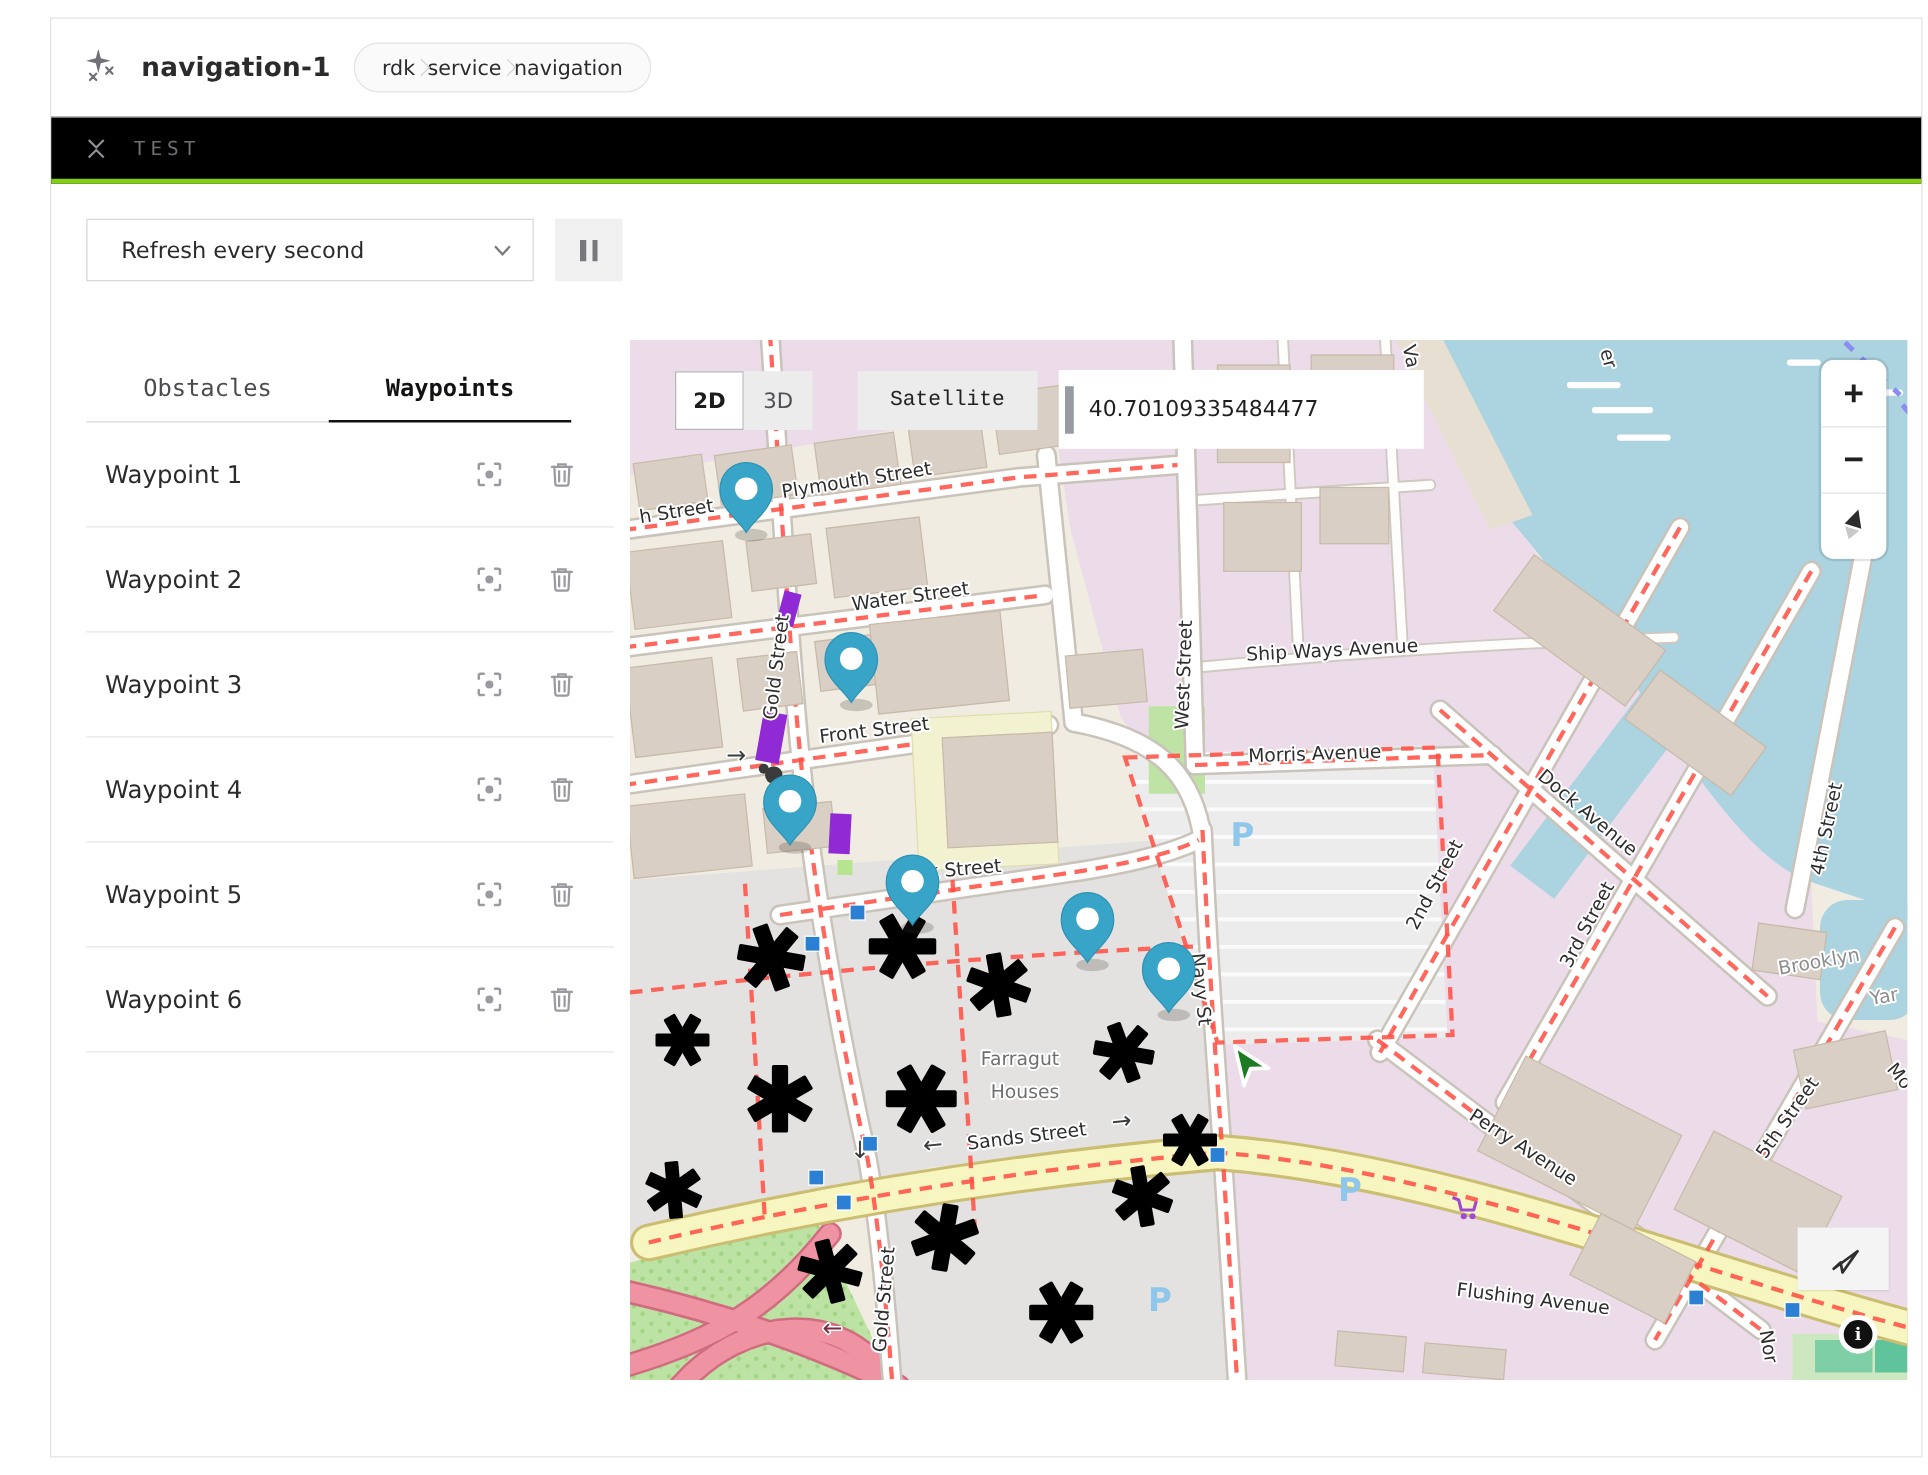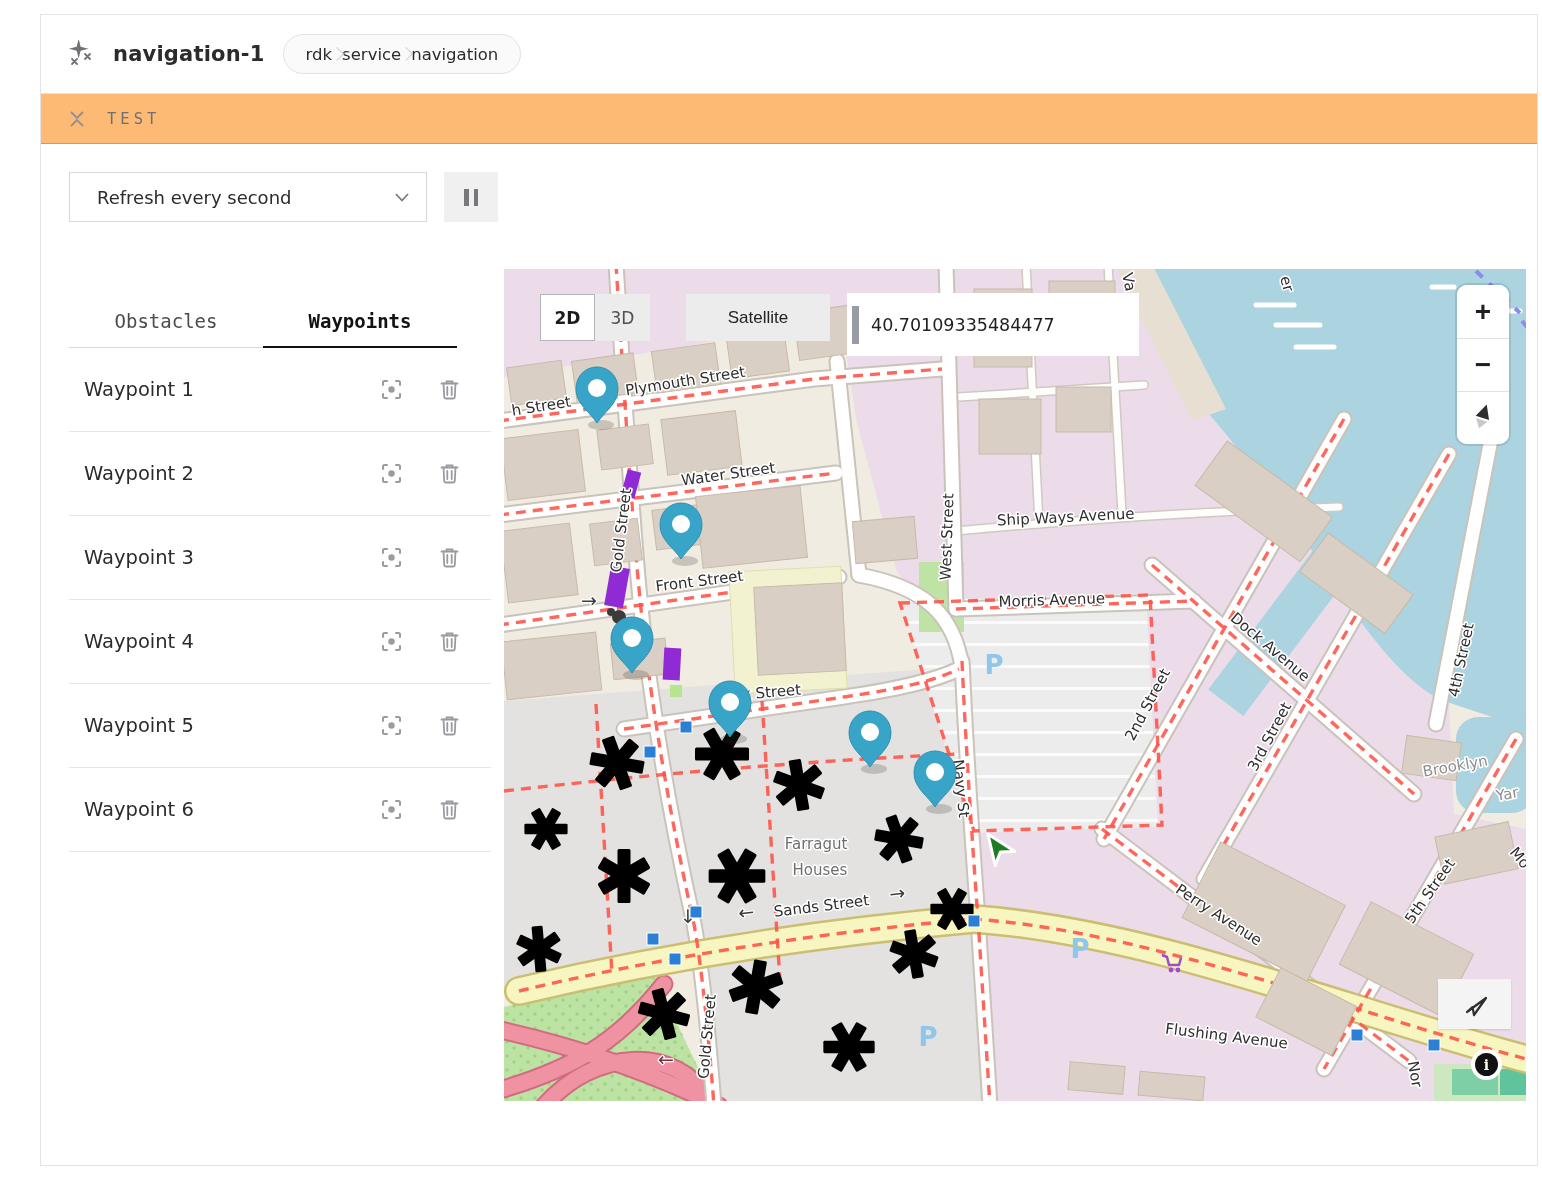--- a/index.html
+++ b/index.html
@@ -8,53 +8,53 @@
     background:#fff;box-sizing:border-box;display:flex;flex-direction:column;}
   
   .hdr{height:78px;display:flex;align-items:center;padding-left:26px;gap:18px;flex:none;}
   .hdr-icon{width:28px;height:28px;flex:none;}
   .title{font-size:21px;font-weight:bold;letter-spacing:.2px;}
   .breadcrumb{display:flex;align-items:center;gap:0;border:1px solid #e3e3e6;background:#fafafa;
     border-radius:999px;height:38px;padding:0 22px;font-size:16.5px;color:#2b2b2e;}
   .crumb-sep{width:9px;height:9px;border-top:1.5px solid #d2d2d5;border-right:1.5px solid #d2d2d5;
     transform:rotate(45deg);flex:none;}
   
-  .sec-bar{height:49px;background:#fdba74;border-top:1px solid #e3e3e6;border-bottom:1px solid #84cc16;
+  .sec-bar{height:49px;background:#000000;border-top:1px solid #e3e3e6;border-bottom:4px solid #84cc16;
     display:flex;align-items:center;padding-left:28px;gap:22px;flex:none;
     font-family:"DejaVu Sans Mono","Liberation Mono",monospace;color:#6e6e73;}
   .sec-label{font-size:15.5px;letter-spacing:4px;}
   
   .controls{padding:28px 0 47px 28px;display:flex;gap:17px;flex:none;}
   .select{width:358px;height:50px;border:1px solid #d8d8da;box-sizing:border-box;display:flex;
     align-items:center;justify-content:space-between;padding:0 17px 0 27px;font-size:18px;cursor:pointer;background:#fff;}
   .pause-btn{width:54px;height:50px;background:#f0f0f1;border:none;display:flex;align-items:center;
     justify-content:center;gap:5px;cursor:pointer;}
   .pause-btn i{display:block;width:4.5px;height:17px;background:#77777c;}
   
   .main{display:flex;height:832px;flex:none;min-height:0;}
   .left{width:463px;flex:none;padding:20px 0 0 28px;box-sizing:border-box;}
   .tabs{display:flex;width:388px;}
   .tab{flex:1;text-align:center;font-family:"DejaVu Sans Mono","Liberation Mono",monospace;font-size:19px;
-    padding:8px 0 15px 0;border-bottom:1px solid #d8d8da;color:#4b4b50;cursor:pointer;margin-top:13px;}
+    padding:8px 0 15px 0;border-bottom:1px solid #d8d8da;color:#4b4b50;cursor:pointer;}
   .tab.active{font-weight:bold;color:#121214;border-bottom:2px solid #121214;padding-bottom:14px;}
   .rows{width:422px;}
   .wp-row{height:84px;display:flex;align-items:center;border-bottom:1px solid #e6e6e8;
     padding-right:32px;box-sizing:border-box;}
   .wp-label{flex:1;font-size:19.5px;padding-left:15px;}
   .wp-row .icon-btn{background:none;border:none;padding:0;cursor:pointer;line-height:0;}
   .wp-row .icon-btn + .icon-btn{margin-left:38px;}
   
   .map{width:1022px;height:832px;position:relative;overflow:hidden;background:#f0ece2;flex:none;}
   .map svg.base{position:absolute;left:0;top:0;}
   .mode-group{position:absolute;left:36px;top:25px;display:flex;}
   .mode-btn{width:55px;height:47px;border:none;background:#ececec;color:#4f4f54;font-size:17px;
     font-family:inherit;cursor:pointer;}
   .mode-btn.active{background:#fff;border:1px solid #b5b5b9;color:#1c1c1e;font-weight:bold;box-sizing:border-box;}
   .sat-btn{position:absolute;left:182px;top:25px;width:144px;height:47px;border:none;background:#ececec;
-    color:#222;font-size:17px;font-family:Liberation Sans, sans-serif;cursor:pointer;}
+    color:#222;font-size:17px;font-family:Liberation Mono, monospace;cursor:pointer;}
   .coord{position:absolute;top:24px;height:63px;width:292px;background:#fff;display:flex;align-items:center;}
   .coord .handle{width:7px;height:38px;background:#989ba3;margin-left:5px;flex:none;cursor:ew-resize;}
   .coord input{border:none;outline:none;flex:1;font-size:17.5px;font-family:inherit;color:#1f1f21;
     padding:0 0 0 12px;background:transparent;min-width:0;}
   .zoombox{position:absolute;left:953px;top:16px;width:52px;background:#fff;border-radius:10px;
     box-shadow:0 0 0 2px rgba(0,0,0,.10);overflow:hidden;}
   .zoombox button{display:block;width:100%;height:53px;background:#fff;border:none;cursor:pointer;
     font-size:28px;font-weight:bold;color:#1f1f1f;line-height:1;}
   .zoombox button + button{border-top:1px solid #e2e2e2;}
   .locate-btn{position:absolute;left:934px;top:710px;width:73px;height:50px;background:#f4f4f4;border:none;

